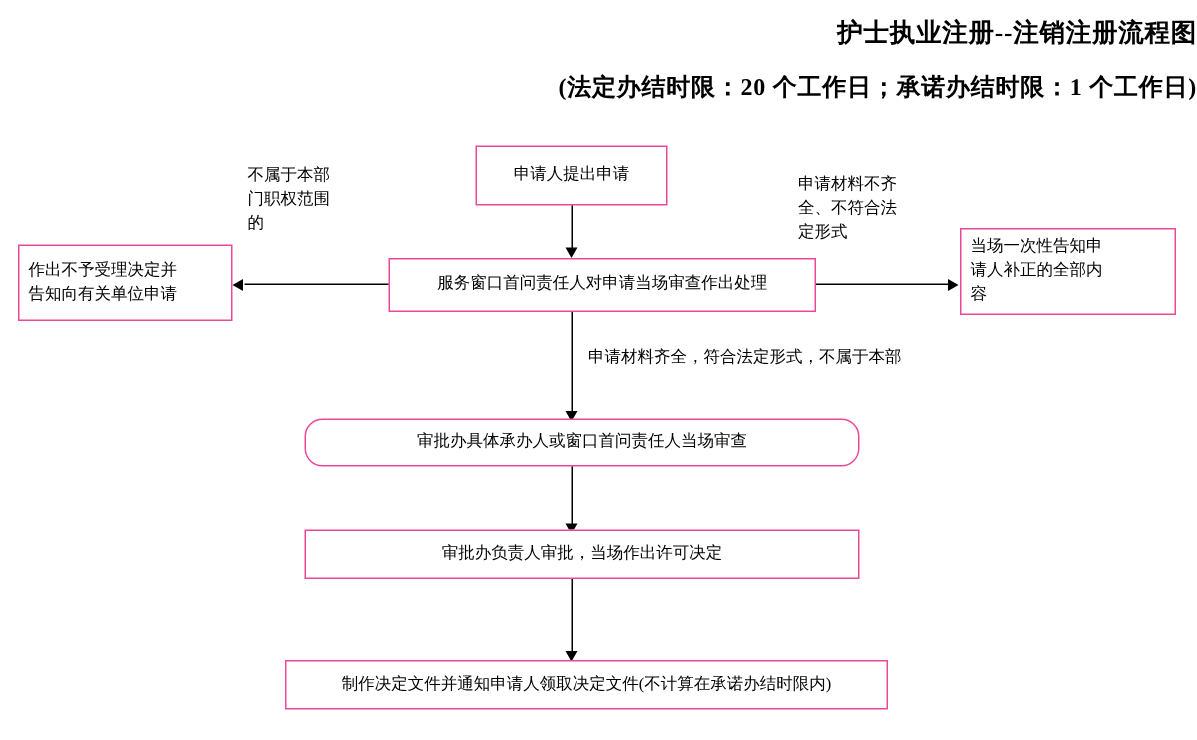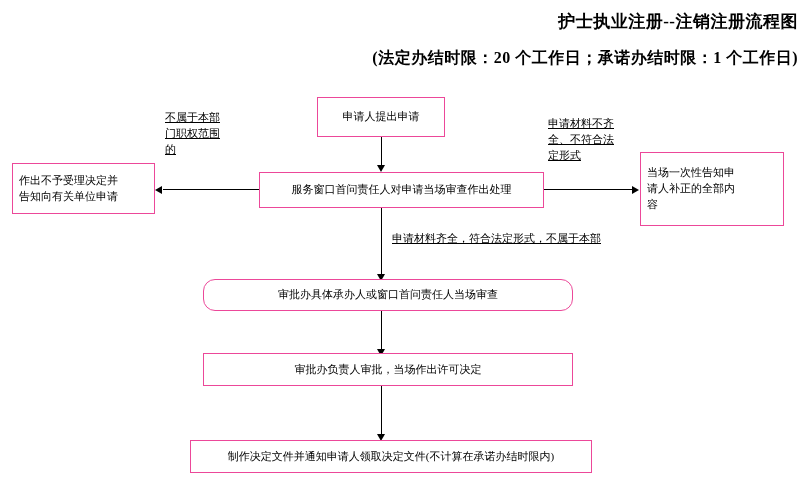--- a/index.html
+++ b/index.html
@@ -59,21 +59,20 @@
   .box.left-align {
     justify-content: flex-start;
     text-align: left;
   }
   .note {
     position: absolute;
     font-size: 11px;
     line-height: 1.45;
     font-family: "Liberation Serif", "DejaVu Serif", serif;
     white-space: pre-line;
-    text-decoration: underline;
   }
   .line {
     position: absolute;
     background: #000000;
   }
   .hline { height: 1px; }
   .vline { width: 1px; }
   .arrow-down {
     position: absolute;
     width: 0;
@@ -119,34 +118,34 @@
   </div>
 
   <div class="box left-align" style="left:12px; top:163px; width:143px; height:51px; white-space:pre-line; padding-left:6px;">
     <span>作出不予受理决定并
 告知向有关单位申请</span>
   </div>
 
   <div class="line hline" style="left:163px; top:189px; width:96px;"></div>
   <div class="arrow-left" style="left:155px; top:186px;"></div>
 
-  <div class="box left-align" style="left:640px; top:152px; width:144px; height:74px; white-space:pre-line; padding-left:6px;">
+  <div class="box left-align" style="left:640px; top:152px; width:144px; height:58px; white-space:pre-line; padding-left:6px;">
     <span>当场一次性告知申
 请人补正的全部内
 容</span>
   </div>
 
   <div class="line hline" style="left:544px; top:189px; width:88px;"></div>
   <div class="arrow-right" style="left:632px; top:186px;"></div>
 
   <div class="note" style="left:165px; top:110px; width:80px;">不属于本部
 门职权范围
 的</div>
 
-  <div class="note" style="left:548px; top:116px; width:92px;">申请材料不齐
+  <div class="note" style="left:532px; top:116px; width:92px;">申请材料不齐
 全、不符合法
 定形式</div>
 
   <div class="line vline" style="left:381px; top:208px; height:67px;"></div>
   <div class="arrow-down" style="left:377px; top:274px;"></div>
 
   <div class="note" style="left:392px; top:231px; width:330px;">申请材料齐全，符合法定形式，不属于本部</div>
 
   <div class="box" style="left:203px; top:279px; width:370px; height:32px;border-radius:12px;">
     <span>审批办具体承办人或窗口首问责任人当场审查</span>

